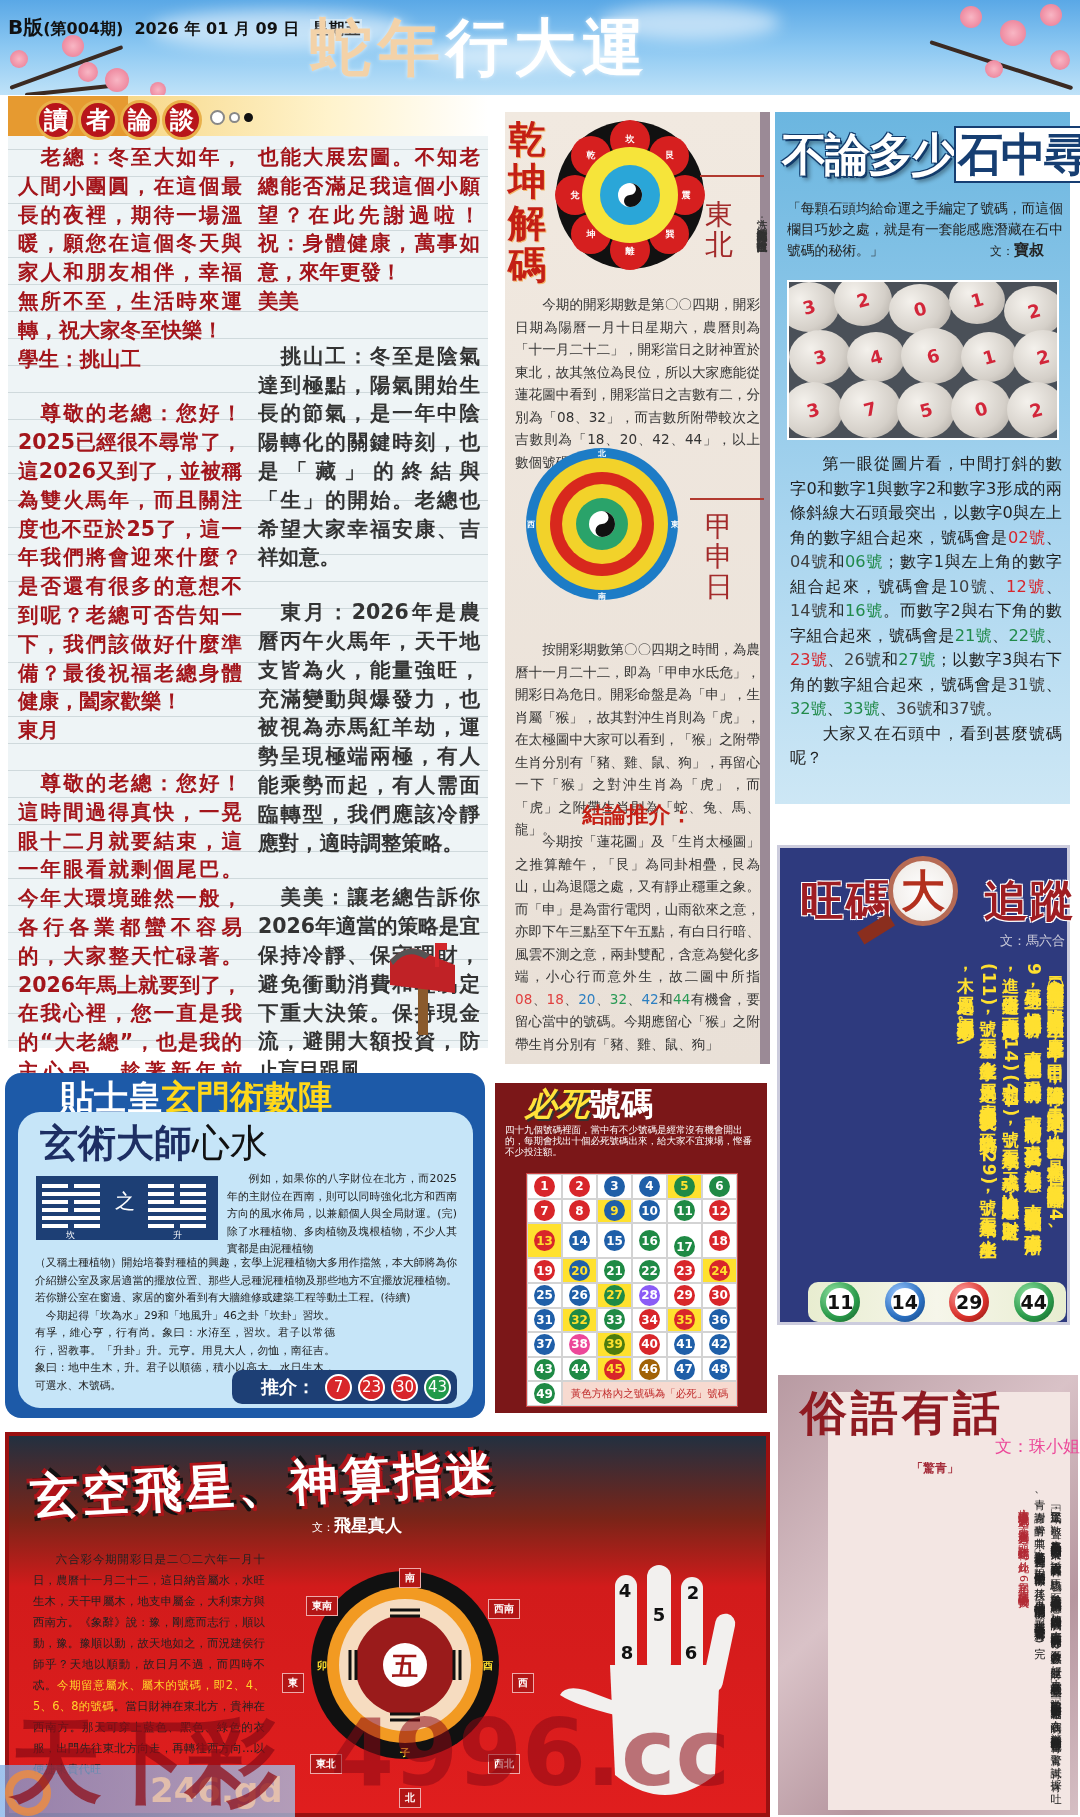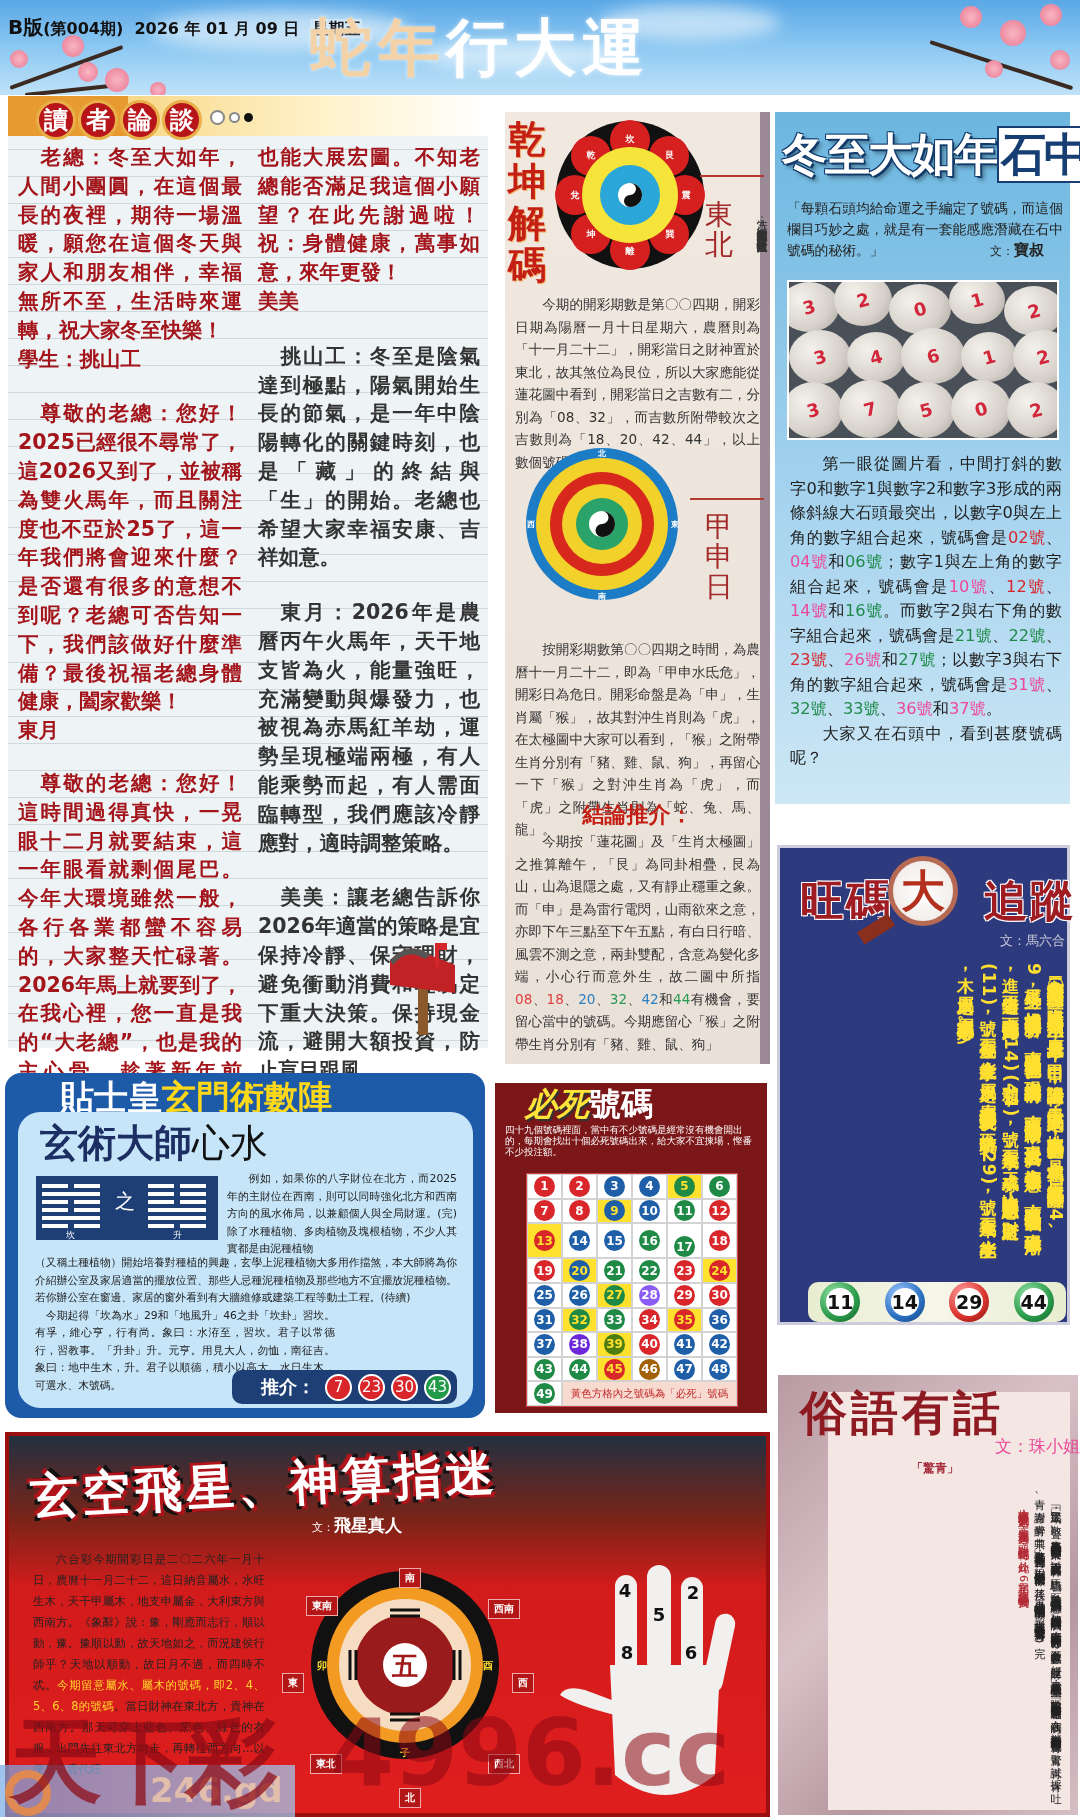--- a/index.html
+++ b/index.html
@@ -44,21 +44,21 @@
 #stone{left:775px;top:112px;width:295px;height:692px;background:linear-gradient(180deg,#6bb6e0,#a9d5ef 60%,#cde7f5)}
 #stoneTitle{left:782px;top:125px;font-size:45px;font-weight:900;color:#fff;letter-spacing:-2px;white-space:nowrap;text-shadow:2px 2px 0 #123b6b,-1px -1px 0 #123b6b,1px -1px 0 #123b6b,-1px 1px 0 #123b6b,4px 4px 4px rgba(0,0,0,.4)}
 #stoneTitle b{background:#fff;color:#163e72;padding:0 2px;text-shadow:none;border:2px solid #163e72}
 #stoneQuote{left:787px;top:198px;width:278px;font-size:13.8px;line-height:21px;color:#222}
 #stoneAuthor{left:990px;top:241px;font-size:12px;color:#222}
 #stoneAuthor b{font-size:15px;font-family:"DejaVu Serif",serif}
 #stoneImg{left:787px;top:280px;width:272px;height:160px;background:#4a5058;overflow:hidden;border:2px solid #fff}
 .stonep{position:absolute;border-radius:50%;background:radial-gradient(circle at 35% 35%,#f4f1ec,#d5d0c9 60%,#a8a29b);}
 .stonep span{position:absolute;left:50%;top:50%;transform:translate(-50%,-50%) rotate(-15deg);color:#d2263a;font-weight:bold;font-size:18px}
 #stoneText{left:790px;top:452px;width:272px;font-size:16.2px;line-height:24.5px;color:#222;text-align:justify}
-.cR{color:#d7262d}.cB{color:#ec4899}.cG{color:#218a4a}
+.cR{color:#d7262d}.cB{color:#404040}.cG{color:#218a4a}
 
 #wm{left:777px;top:845px;width:293px;height:480px;background:#2e3a7e;border:3px solid #ccd}
 #wmTitle{left:800px;top:872px;font-size:44px;font-weight:900;color:#9f1d22;white-space:nowrap;text-shadow:-1px -1px 0 #fff,1px -1px 0 #fff,-1px 1px 0 #fff,1px 1px 0 #fff;letter-spacing:2px}
 #wmMag{left:888px;top:856px;width:70px;height:70px;border-radius:50%;border:5px solid #b66a54;background:radial-gradient(circle,#fff,#ece7e2);display:flex;align-items:center;justify-content:center;color:#b3301e;font-size:44px;font-weight:bold}
 #wmHandle{left:858px;top:922px;width:36px;height:14px;background:#8a2e1e;transform:rotate(-32deg)}
 #wmAuthor{left:1000px;top:932px;font-size:13px;color:#c9c9d8}
 #wmText{left:795px;top:963px;width:272px;height:280px;writing-mode:vertical-rl;font-size:17px;line-height:22.5px;color:#ffe030;font-weight:bold;letter-spacing:1px}
 #wmBalls{left:808px;top:1282px;width:258px;height:40px;border-radius:10px;background:linear-gradient(90deg,#e8edd0,#f6f6ea,#e8edd0);display:flex;justify-content:space-around;align-items:center}
 .lball{width:40px;height:40px;border-radius:50%;display:flex;align-items:center;justify-content:center;position:relative}
 .lball span{background:#fff;border-radius:50%;width:28px;height:28px;display:flex;align-items:center;justify-content:center;font-weight:900;font-size:19px;color:#111}
@@ -227,21 +227,21 @@
       <text x="6" y="80">西</text>
   </g>
 </svg>
 <div id="dirJS" class="abs">甲申日</div>
 <div class="hline" style="left:690px;top:498px;width:74px"></div>
 <div class="qktext" style="top:638px;text-indent:2em">按開彩期數第〇〇四期之時間，為農曆十一月二十二，即為「甲申水氐危」，開彩日為危日。開彩命盤是為「申」，生肖屬「猴」，故其對沖生肖則為「虎」，在太極圖中大家可以看到，「猴」之附帶生肖分別有「豬、雞、鼠、狗」，再留心一下「猴」之對沖生肖為「虎」，而「虎」之附帶生肖則為「蛇、兔、馬、龍」。</div>
 <div id="concl" class="abs">結論推介：</div>
 <div class="qktext" style="top:830px;text-indent:2em"><span>今期按「蓮花圖」及「生肖太極圖」之推算離午，「艮」為同卦相疊，艮為山，山為退隱之處，又有靜止穩重之象。而「申」是為雷行電閃，山雨欲來之意，亦即下午三點至下午五點，有白日行暗、風雲不測之意，兩卦雙配，含意為變化多端，小心行而意外生，故二圖中所指</span><span style="color:#e0403f">08</span>、<span style="color:#e0403f">18</span>、<span style="color:#2d7fc1">20</span>、<span style="color:#2a9a55">32</span>、<span style="color:#2d7fc1">42</span>和<span style="color:#2a9a55">44</span><span>有機會，要留心當中的號碼。今期應留心「猴」之附帶生肖分別有「豬、雞、鼠、狗」</span></div>
 
 <div id="stone" class="abs"></div>
-<div id="stoneTitle" class="abs"><span>冬至大如年</span><b>石中尋</b></div>
+<div id="stoneTitle" class="abs"><span>不論多少</span><b>石中尋</b></div>
 <div id="stoneQuote" class="abs">「每顆石頭均給命運之手編定了號碼，而這個欄目巧妙之處，就是有一套能感應潛藏在石中號碼的秘術。」</div>
 <div id="stoneAuthor" class="abs"><span>文：</span><b>寶叔</b></div>
 <div id="stoneImg" class="abs">
   <div class="stonep" style="left:-10px;top:0;width:60px;height:50px">
       <span>3</span>
     </div>
   <div class="stonep" style="left:45px;top:-8px;width:58px;height:52px">
       <span>2</span>
     </div>
   <div class="stonep" style="left:100px;top:2px;width:62px;height:50px">
@@ -461,21 +461,21 @@
     <div class="cell hl">
       <span class="n" style="background: rgb(216, 38, 42);">35</span>
     </div>
     <div class="cell">
       <span class="n" style="background: rgb(31, 95, 168);">36</span>
     </div>
     <div class="cell">
       <span class="n" style="background: rgb(31, 95, 168);">37</span>
     </div>
     <div class="cell">
-      <span class="n" style="background: #6d28d9; text-align: right;">38</span>
+      <span class="n" style="background: #ec4899; text-align: right;">38</span>
     </div>
     <div class="cell hl">
       <span class="n" style="background: #4d7c0f;">39</span>
     </div>
     <div class="cell">
       <span class="n" style="background: rgb(216, 38, 42);">40</span>
     </div>
     <div class="cell">
       <span class="n" style="background: rgb(31, 95, 168);">41</span>
     </div>

